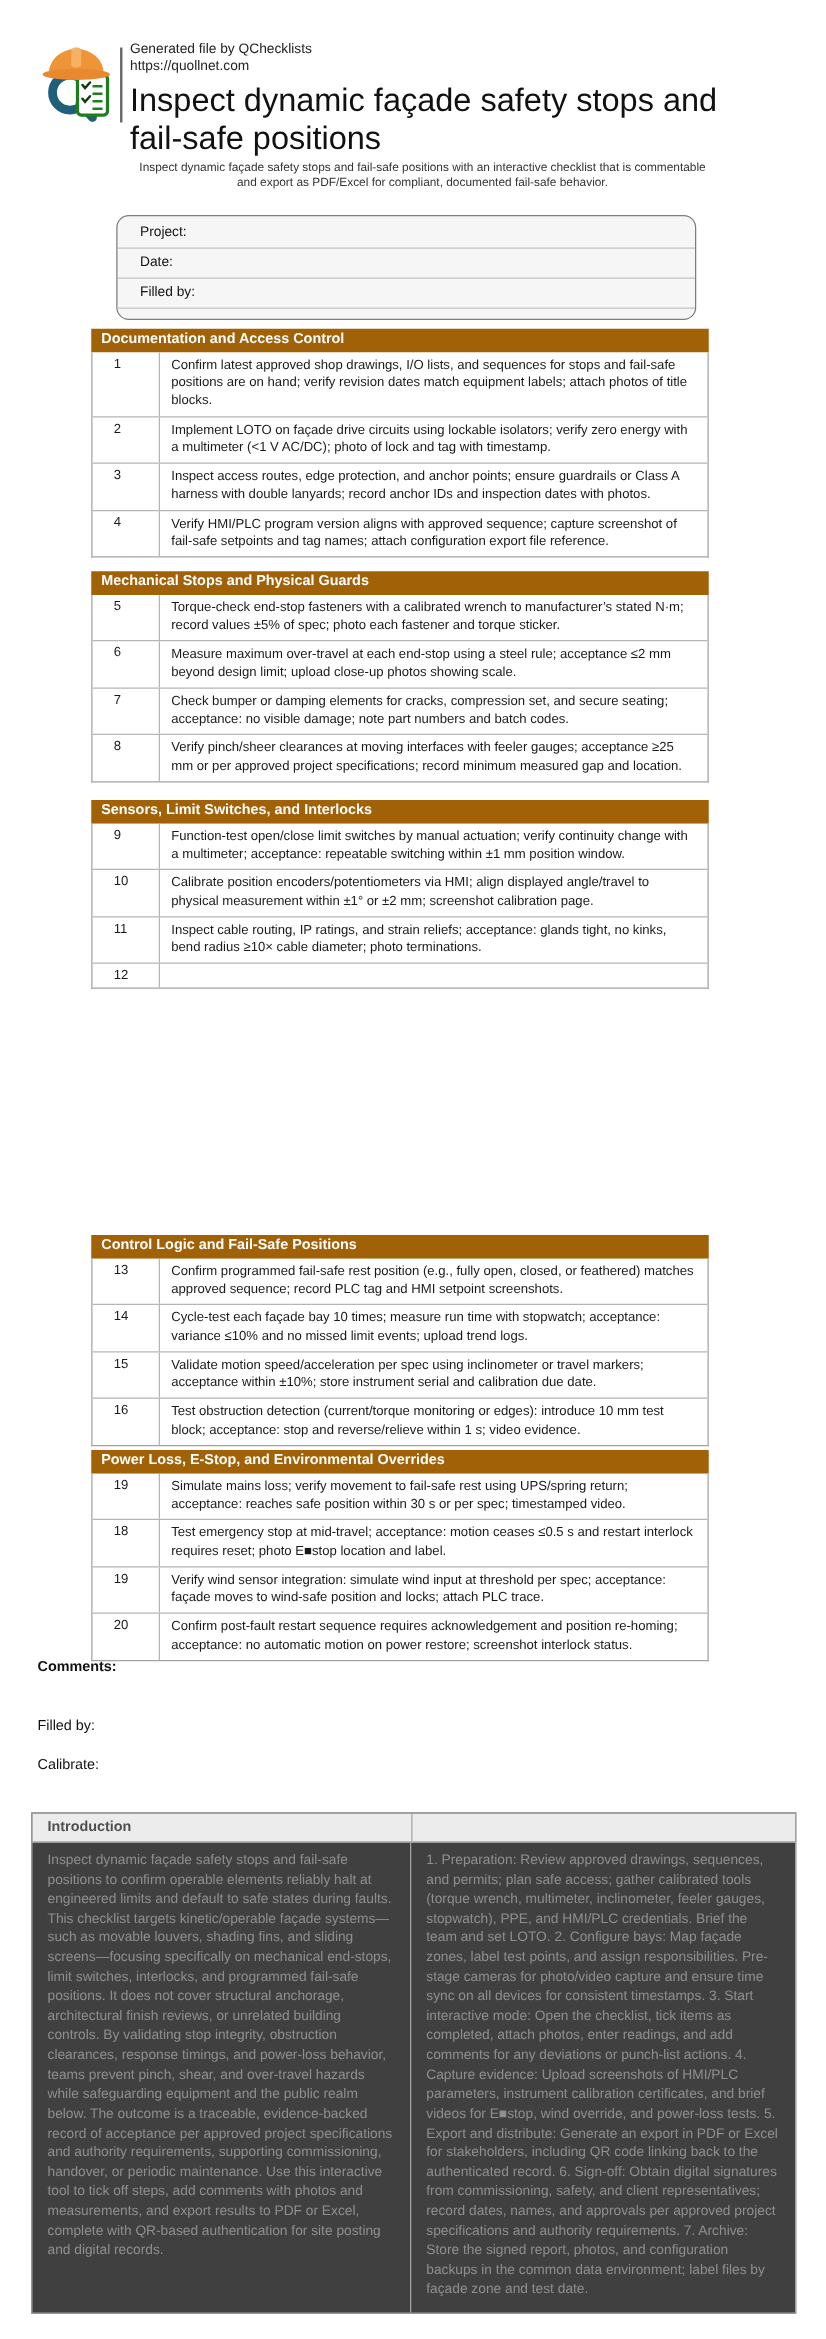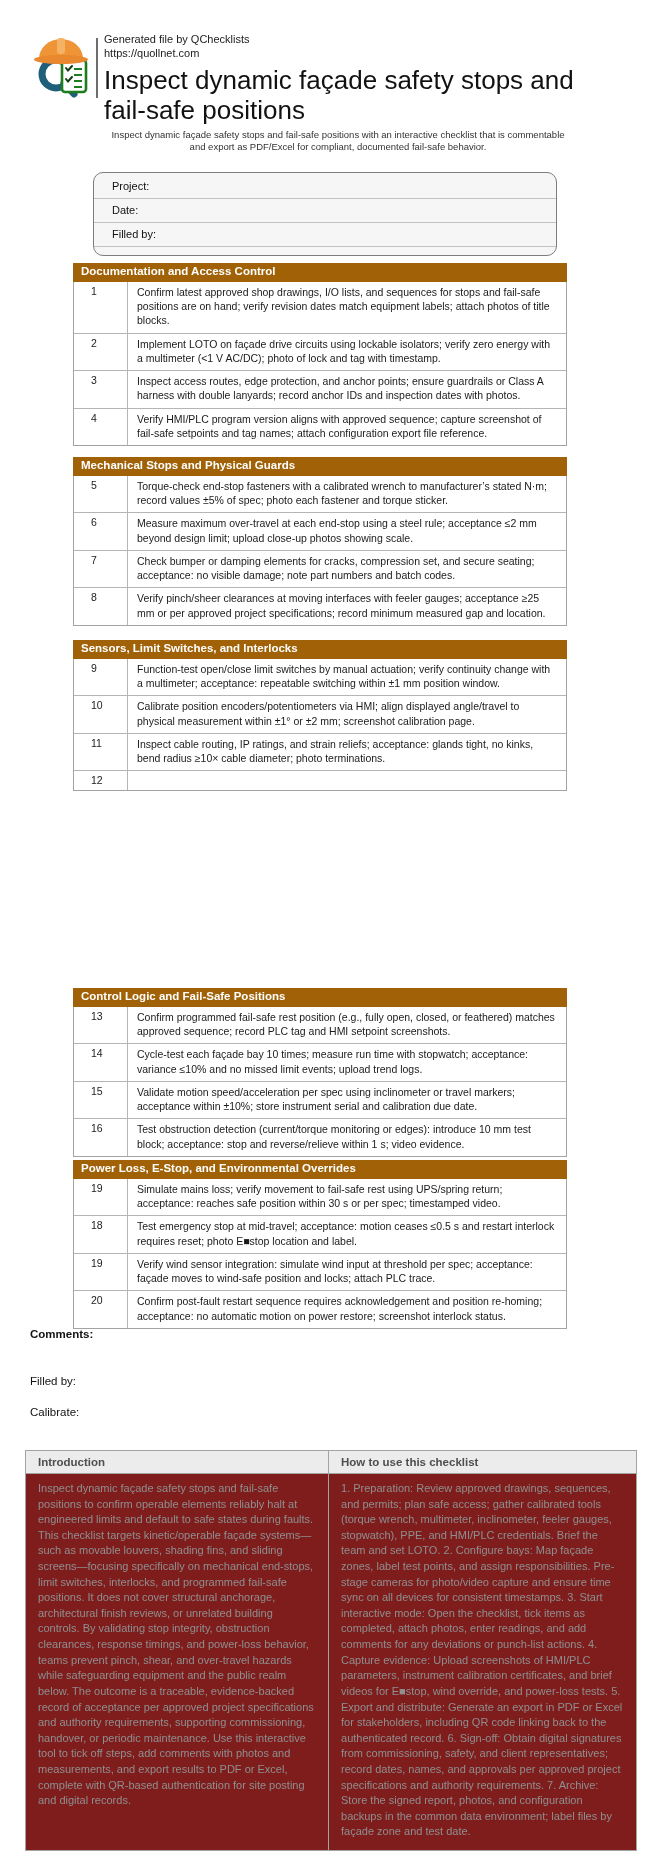--- a/index.html
+++ b/index.html
@@ -45,21 +45,21 @@
   .item-text{flex:1;padding:3px 10px 5px 9px;font-size:10.5px;line-height:1.36;color:#1a1a1a;}
 
   
   .comments-label{position:absolute;left:30px;top:1328px;font-size:11.5px;font-weight:bold;color:#111;text-align:center;}
   .filledby-label{position:absolute;left:30px;top:1375px;font-size:11.5px;color:#111;}
   .signature-label{position:absolute;left:30px;top:1406px;font-size:11.5px;color:#111;}
 
   
   .footer-table{
     position:absolute;left:25px;top:1450px;width:612px;
-    border:1px solid #a3a3a3;box-sizing:border-box;background:#7f1d1d;
+    border:1px solid #a3a3a3;box-sizing:border-box;background:#404040;
   }
   .footer-head{display:flex;background:#ececec;border-bottom:1px solid #a3a3a3;}
   .footer-head-cell{
     box-sizing:border-box;padding:5px 10px 5px 12px;font-size:11.5px;font-weight:bold;color:#4f4f4f;
   }
   .footer-body{display:flex;}
   .footer-cell{
     box-sizing:border-box;padding:7px 12px 10px 12px;font-size:11px;line-height:1.42;color:#8f8f8f;
   }
   .fcol-left{width:304px;border-right:1px solid #a3a3a3;}
@@ -211,21 +211,20 @@
       </div>
   </div>
 
   <div class="comments-label">Comments:</div>
   <div class="filledby-label">Filled by:</div>
   <div class="signature-label">Calibrate:</div>
 
   <div class="footer-table">
     <div class="footer-head">
       <div class="footer-head-cell fcol-left">Introduction</div>
-      <div class="footer-head-cell fcol-right">How to use this checklist</div>
     </div>
     <div class="footer-body">
       <div class="footer-cell fcol-left">Inspect dynamic façade safety stops and fail-safe positions to confirm operable elements reliably halt at engineered limits and default to safe states during faults. This checklist targets kinetic/operable façade systems—such as movable louvers, shading fins, and sliding screens—focusing specifically on mechanical end-stops, limit switches, interlocks, and programmed fail-safe positions. It does not cover structural anchorage, architectural finish reviews, or unrelated building controls. By validating stop integrity, obstruction clearances, response timings, and power-loss behavior, teams prevent pinch, shear, and over-travel hazards while safeguarding equipment and the public realm below. The outcome is a traceable, evidence-backed record of acceptance per approved project specifications and authority requirements, supporting commissioning, handover, or periodic maintenance. Use this interactive tool to tick off steps, add comments with photos and measurements, and export results to PDF or Excel, complete with QR-based authentication for site posting and digital records.</div>
       <div class="footer-cell fcol-right">1. Preparation: Review approved drawings, sequences, and permits; plan safe access; gather calibrated tools (torque wrench, multimeter, inclinometer, feeler gauges, stopwatch), PPE, and HMI/PLC credentials. Brief the team and set LOTO. 2. Configure bays: Map façade zones, label test points, and assign responsibilities. Pre-stage cameras for photo/video capture and ensure time sync on all devices for consistent timestamps. 3. Start interactive mode: Open the checklist, tick items as completed, attach photos, enter readings, and add comments for any deviations or punch-list actions. 4. Capture evidence: Upload screenshots of HMI/PLC parameters, instrument calibration certificates, and brief videos for E■stop, wind override, and power-loss tests. 5. Export and distribute: Generate an export in PDF or Excel for stakeholders, including QR code linking back to the authenticated record. 6. Sign-off: Obtain digital signatures from commissioning, safety, and client representatives; record dates, names, and approvals per approved project specifications and authority requirements. 7. Archive: Store the signed report, photos, and configuration backups in the common data environment; label files by façade zone and test date.</div>
     </div>
   </div>
 
 </div>
 
 </body></html>

